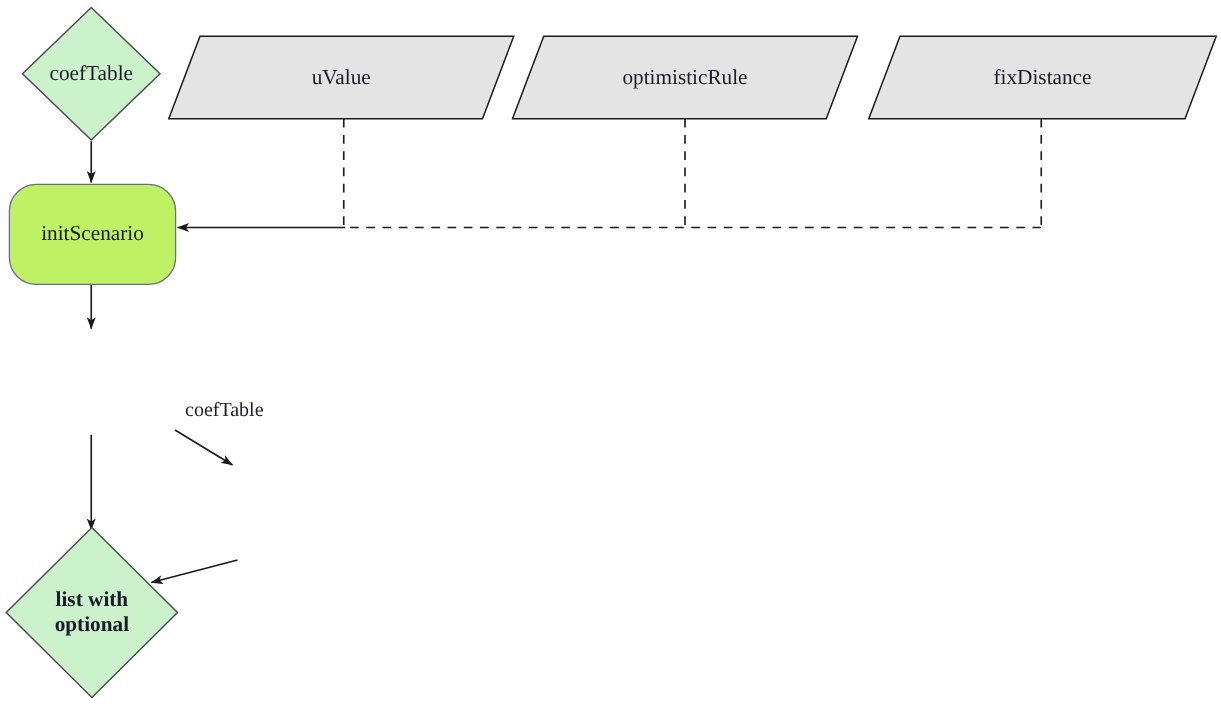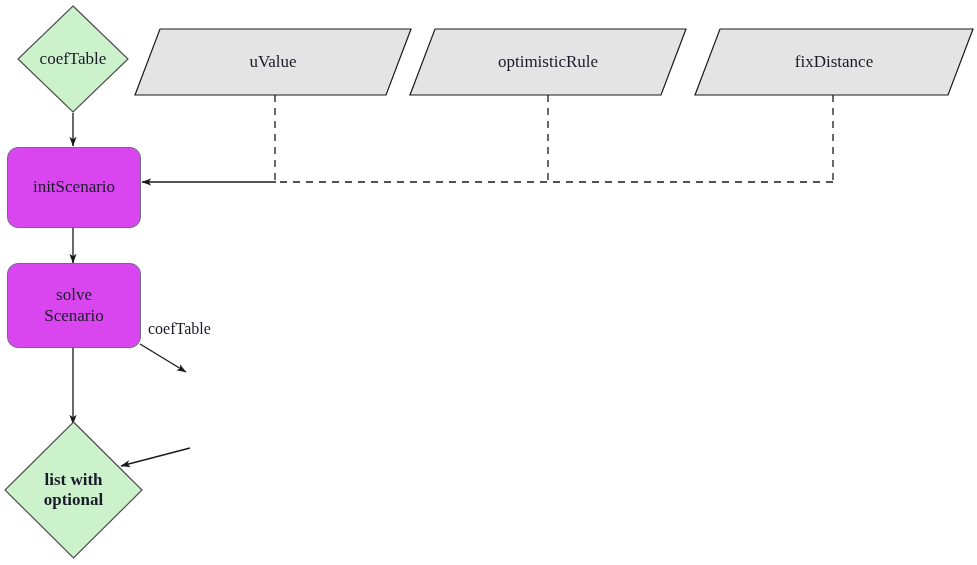--- a/index.html
+++ b/index.html
@@ -30,23 +30,23 @@
   .node {
     position: absolute;
     display: flex;
     align-items: center;
     justify-content: center;
     text-align: center;
     box-sizing: border-box;
     line-height: 1.18;
   }
   .proc {
-    background: #d946ef;
+    background: #bef264;
     border: 1px solid #6b6b8a;
-    border-radius: 11px;
+    border-radius: 22px;
     font-size: 17px;
     color: #1a1a28;
   }
   .dia-wrap {
     position: absolute;
   }
   .dia-shape {
     position: absolute;
     left: 0;
     top: 0;
@@ -153,26 +153,20 @@
     <svg class="para-shape" viewBox="0 0 280 68" preserveAspectRatio="none" xmlns="http://www.w3.org/2000/svg">
       <polygon points="26,1 279,1 254,67 1,67" fill="#e4e4e4" stroke="#1a1a1a" stroke-width="1.2"></polygon>
     </svg>
     <div class="para-label">fixDistance</div>
   </div>
 
   <div class="node proc" style="left:7px; top:147px; width:134px; height:81px;">
     <span>initScenario</span>
   </div>
 
-  <div class="node proc" style="left:7px; top:263px; width:134px; height:85px;">
-    <span>
-      <span class="ln2">solve</span>
-      <span class="ln2">Scenario</span>
-    </span>
-  </div>
 
 
   <div class="dia-wrap" style="left:4px; top:421px; width:139px; height:138px;font-weight:bold;">
     <svg class="dia-shape" viewBox="0 0 139 138" xmlns="http://www.w3.org/2000/svg">
       <polygon points="69.5,1 138,69 69.5,137 1,69" fill="#ccf2cc" stroke="#4d4d4d" stroke-width="1.2"></polygon>
     </svg>
     <div class="dia-label">
       <span>
         <span class="ln2">list with</span>
         <span class="ln2">optional</span>

